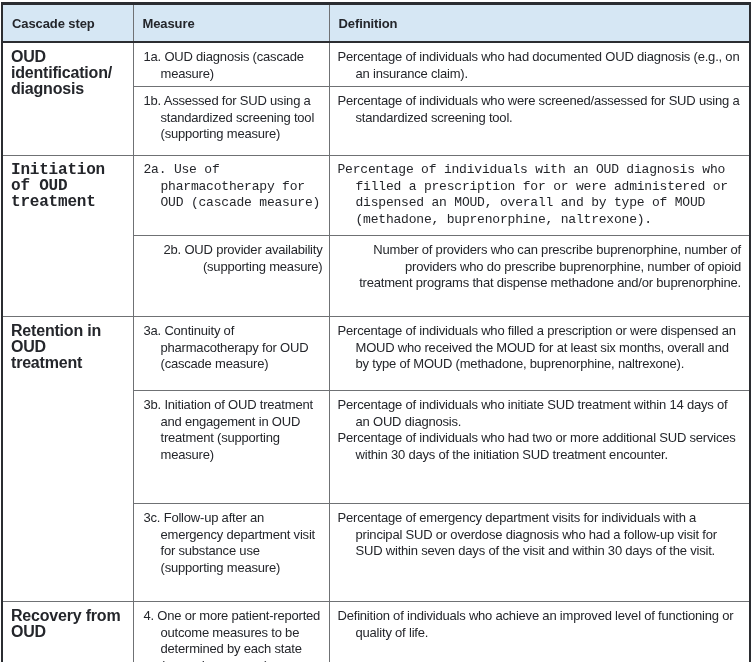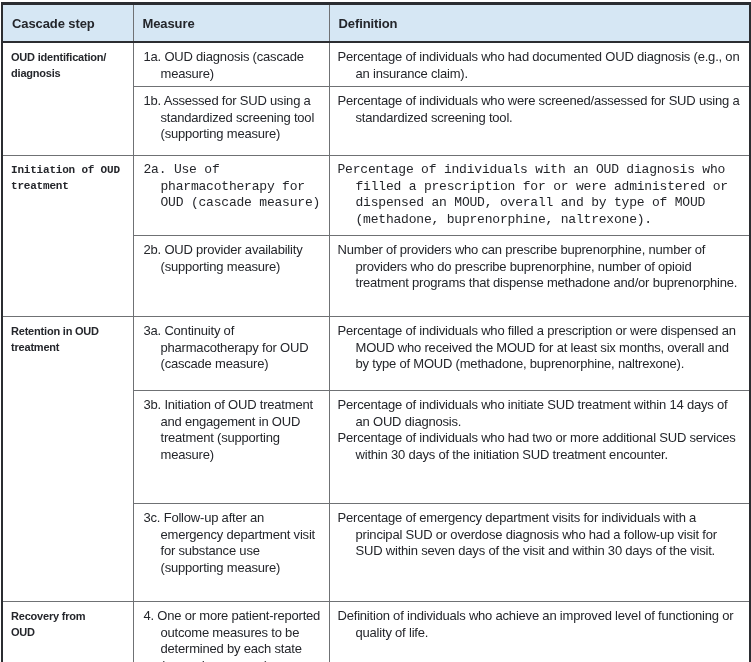--- a/index.html
+++ b/index.html
@@ -50,21 +50,21 @@
   td {
     border: 1px solid var(--grid_line, #6f7174);
     vertical-align: top;
     font-size: 13px;
     letter-spacing: -0.2px;
     line-height: 16.5px;
     color: var(--text, #24262b);
   }
   td.step {
     font-weight: 700;
-    font-size: 11px;
+    font-size: 16px;
     line-height: 16px;
     padding: 6px 4px 4px 8px;
     white-space: pre-line;
   }
   td.measure {
     padding: 6px 6px 4px 27px;
     text-indent: -17px;
   }
   td.definition {
     padding: 6px 8px 4px 8px;
@@ -109,21 +109,21 @@
       </tr>
 
       <tr style="height:80px;font-family:Liberation Mono, monospace;">
         <td class="step" rowspan="2">Initiation of OUD
 treatment</td>
         <td class="measure">2a. Use of pharmacotherapy for OUD (cascade measure)</td>
         <td class="definition">
             <div class="def-para">Percentage of individuals with an OUD diagnosis who filled a prescription for or were administered or dispensed an MOUD, overall and by type of MOUD (methadone, buprenorphine, naltrexone).</div>
           </td>
       </tr>
-      <tr style="height:81px;">
+      <tr style="height:81px;text-align:right;">
         <td class="measure">2b. OUD provider availability (supporting measure)</td>
         <td class="definition">
             <div class="def-para">Number of providers who can prescribe buprenorphine, number of providers who do prescribe buprenorphine, number of opioid treatment programs that dispense methadone and/or buprenorphine.</div>
           </td>
       </tr>
 
       <tr style="height:74px;margin-left:14px;">
         <td class="step" rowspan="3">Retention in OUD
 treatment</td>
         <td class="measure">3a. Continuity of pharmacotherapy for OUD (cascade measure)</td>

